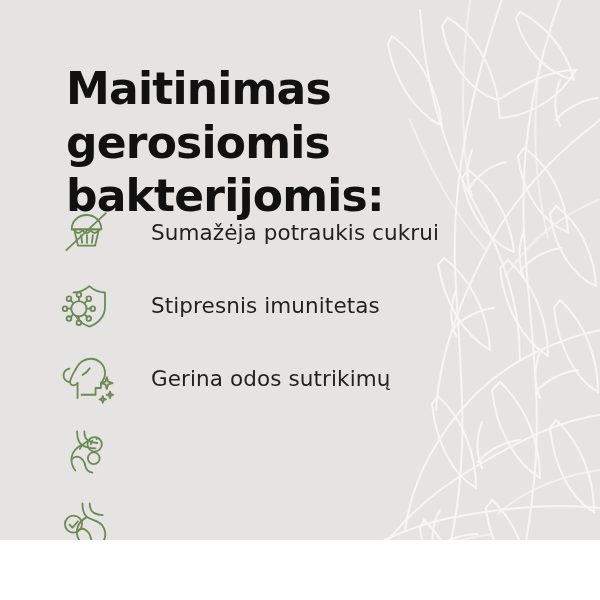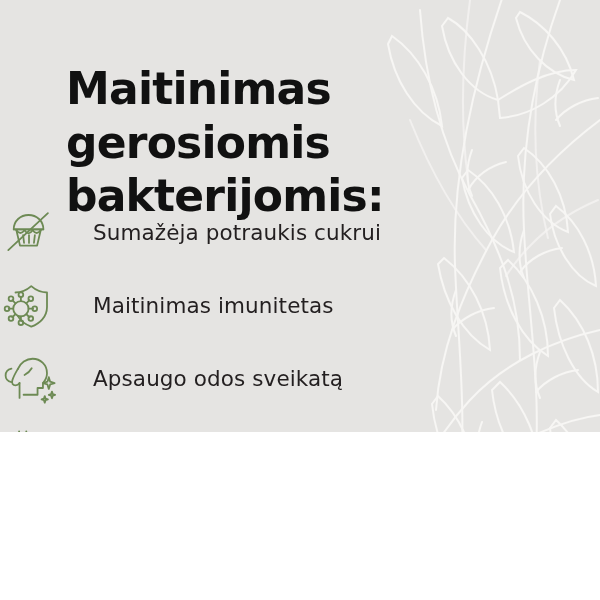--- a/index.html
+++ b/index.html
@@ -8,21 +8,21 @@
   }
   body {
     width: 600px;
     height: 600px;
     overflow: hidden;
     font-family: "Liberation Sans", sans-serif;
   }
   .poster {
     position: relative;
     width: 600px;
-    height: 432px;
+    height: 540px;
     background: #e5e4e2;
     overflow: hidden;
   }
   .bg-botanical {
     position: absolute;
     inset: 0;
     width: 600px;
     height: 600px;
     pointer-events: none;
   }
@@ -53,20 +53,21 @@
     width: 600px;
     list-style: none;
     margin: 0;
     padding: 0;
   }
   .benefit-row {
     position: relative;
     display: flex;
     align-items: center;
     height: 73px;
+    padding-left: 58px;
   }
   .benefit-icon {
     flex: 0 0 auto;
     width: 58px;
     height: 58px;
     display: flex;
     align-items: center;
     justify-content: center;
   }
   .benefit-icon svg {
@@ -188,39 +189,39 @@
               <circle cx="21" cy="48.5" r="2.6"></circle>
               <circle cx="5.6" cy="33" r="2.6"></circle>
               <circle cx="36.4" cy="33" r="2.6"></circle>
               <circle cx="10" cy="22" r="2.6"></circle>
               <circle cx="32" cy="22" r="2.6"></circle>
               <circle cx="10" cy="44" r="2.6"></circle>
               <circle cx="32" cy="44" r="2.6"></circle>
             </g>
           </svg>
         </span>
-        <span class="benefit-label">Maitinimas imunitetas</span>
+        <span class="benefit-label">Stipresnis imunitetas</span>
       </li>
 
       <li class="benefit-row">
         <span class="benefit-icon">
           <svg viewBox="0 0 60 60" fill="none" xmlns="http://www.w3.org/2000/svg">
             <g stroke="#6d8a54" stroke-width="2" stroke-linecap="round" stroke-linejoin="round" fill="none">
               <path d="M17.5 19 C20.5 12, 27 7.5, 34 7.5 C43 7.5, 50 14.5, 50 23.5 C50 28, 48 31.5, 45.5 34.5 L45.5 40 L39.5 40 L39.5 47.5 L24 47.5"></path>
               <path d="M17.5 19 C14.5 24, 12.5 28, 11.5 31.5 C10.5 35, 12 37, 15 37 C17 37, 18.5 36, 19.5 34.5"></path>
               <path d="M19.5 34.5 L19.5 51"></path>
               <path d="M33 18 C31 21.5, 28 24, 25 25.5"></path>
               <path d="M10.5 18.5 C6.5 19.5, 4 22.5, 4 26 C4 29.5, 6.5 32.5, 10.5 33.5"></path>
               <path d="M52 28 L53.5 33 L58.5 34.5 L53.5 36 L52 41 L50.5 36 L45.5 34.5 L50.5 33 Z"></path>
               <path d="M55.5 44 L56.4 46.8 L59 47.7 L56.4 48.6 L55.5 51.4 L54.6 48.6 L52 47.7 L54.6 46.8 Z"></path>
               <path d="M47.5 49 L48.4 51.8 L51 52.7 L48.4 53.6 L47.5 56.4 L46.6 53.6 L44 52.7 L46.6 51.8 Z"></path>
             </g>
           </svg>
         </span>
-        <span class="benefit-label">Apsaugo odos sveikatą</span>
+        <span class="benefit-label">Gerina odos sutrikimų</span>
       </li>
 
       <li class="benefit-row">
         <span class="benefit-icon">
           <svg viewBox="0 0 60 60" fill="none" xmlns="http://www.w3.org/2000/svg">
             <g stroke="#6d8a54" stroke-width="2" stroke-linecap="round" stroke-linejoin="round" fill="none">
               <path d="M19 7 C19 14, 20 19, 24 22 C29 25.5, 34 26, 39.5 26"></path>
               <path d="M27 7 C27 12.5, 28 15.5, 31.5 17.5 C35 19.5, 38 20, 41.5 20"></path>
               <path d="M24 22 C18 25.5, 14 30, 13 35.5 C12 41, 13.5 46, 17 50.5"></path>
               <path d="M31.5 17.5 C27 20, 23.5 23, 22 26.5"></path>

